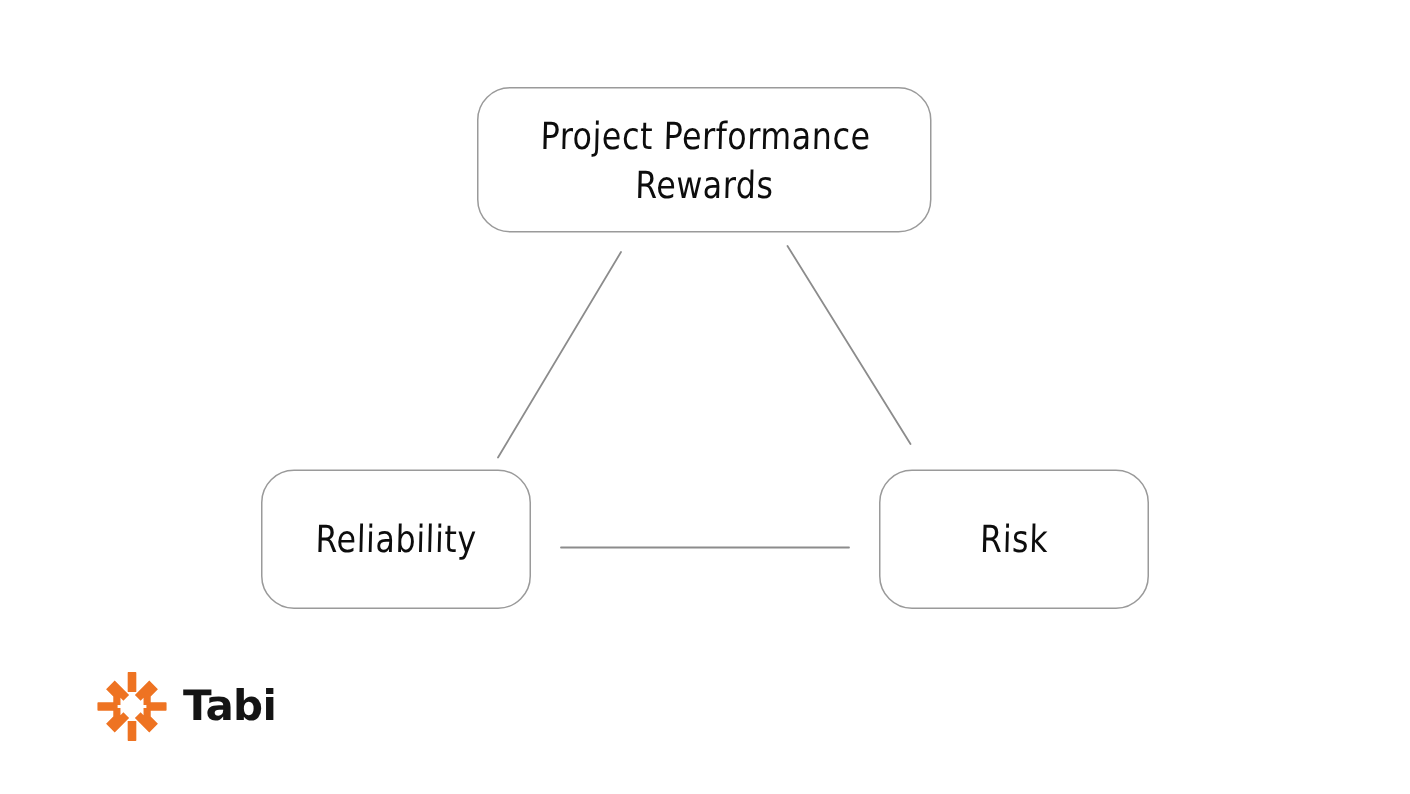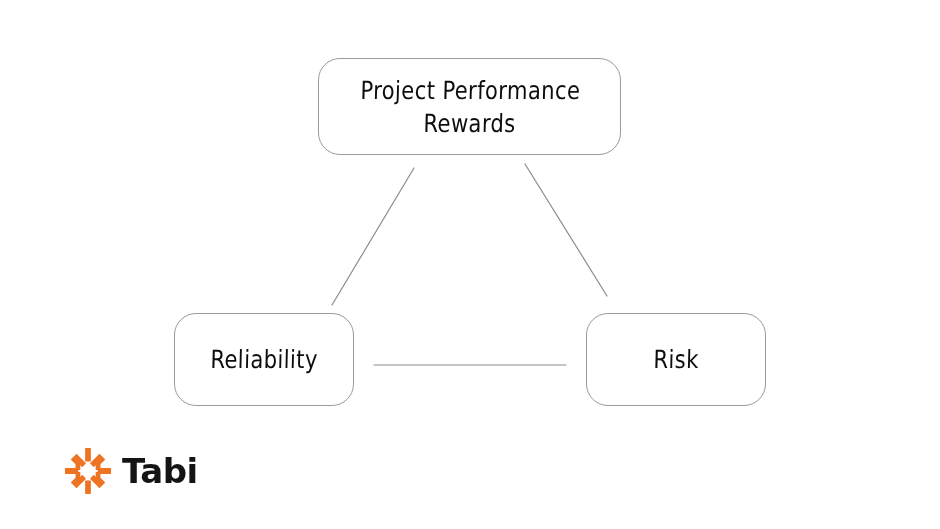--- a/index.html
+++ b/index.html
@@ -82,21 +82,21 @@
     align-items: center;
     gap: 10px;
   }
   #logo-mark {
     width: 48px;
     height: 48px;
     flex: none;
   }
   #logo-wordmark {
     font-family: "DejaVu Sans", sans-serif;
-    font-size: 34px;
+    font-size: 28px;
     font-weight: bold;
     color: #141414;
     letter-spacing: -0.5px;
     line-height: 1;
   }
 </style>
 </head>
 <body>
 
 <div id="canvas">

